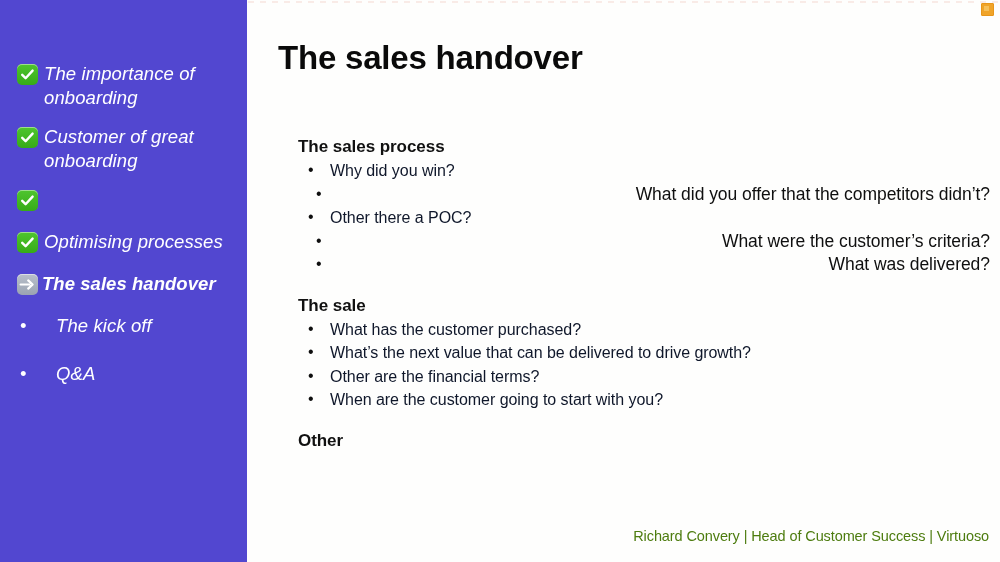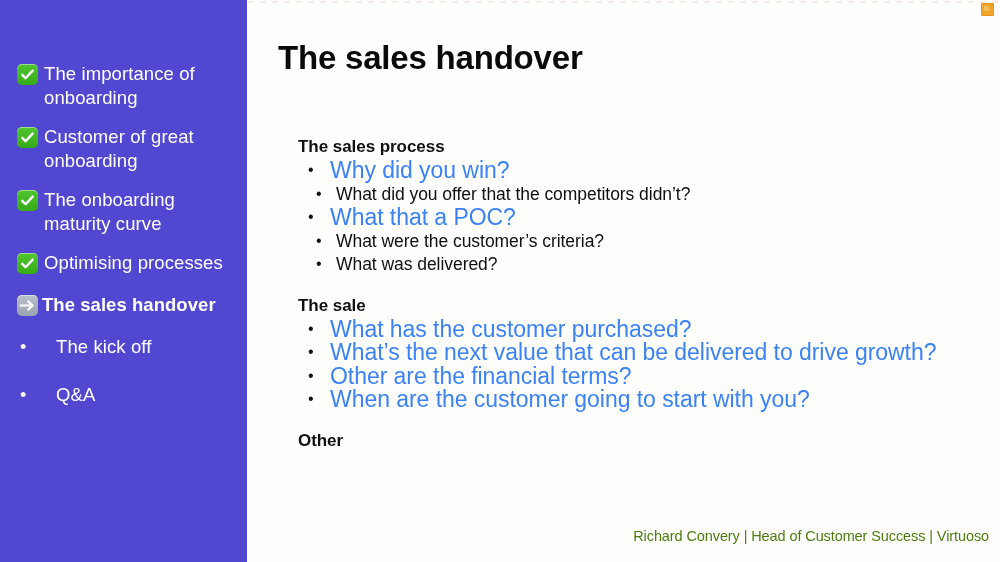--- a/index.html
+++ b/index.html
@@ -61,20 +61,21 @@
     top: 0;
     width: 247px;
     height: 562px;
     background: #5247d0;
   }
   .agenda {
     position: absolute;
     left: 0;
     top: 62px;
     width: 295px;
+    font-style: italic;
   }
   .agenda-item {
     position: relative;
     display: flex;
     align-items: flex-start;
     padding-left: 17px;
     padding-right: 6px;
     margin-bottom: 16px;
     min-height: 26px;
   }
@@ -178,38 +179,39 @@
     margin-bottom: 1px;
   }
   ul.bullets {
     list-style: none;
     margin: 0;
     padding: 0;
   }
   ul.bullets li.lvl1 {
     position: relative;
     padding-left: 32px;
-    font-size: 23px;
+    font-size: 16px;
     line-height: 23.5px;
-    color: #3b82f6;
+    color: #0f172a;
     letter-spacing: -0.05px;
   }
   ul.bullets li.lvl1 > .btxt { display: block; }
   ul.bullets li.lvl1::before {
     content: "\2022";
     position: absolute;
     left: 10px;
     top: -1px;
     font-size: 16px;
     color: #0f0f0f;
   }
   ul.sub {
     list-style: none;
     margin: 0;
     padding: 0;
+    text-align: right;
   }
   ul.sub li.lvl2 {
     position: relative;
     padding-left: 38px;
     font-size: 17.5px;
     line-height: 23.5px;
     color: #0f0f0f;
     letter-spacing: -0.05px;
   }
   ul.sub li.lvl2::before {
@@ -258,22 +260,20 @@
           </div>
           <div class="label">Customer of great
 onboarding</div>
         </div>
         <div class="agenda-item">
           <div class="emoji-icon check">
             <svg width="17" height="17" viewBox="0 0 17 17">
               <path d="M3.2 8.8 L6.6 12.2 L13.6 4.6" fill="none" stroke="#ffffff" stroke-width="2.4" stroke-linecap="round" stroke-linejoin="round"></path>
             </svg>
           </div>
-          <div class="label">The onboarding
-maturity curve</div>
         </div>
         <div class="agenda-item">
           <div class="emoji-icon check">
             <svg width="17" height="17" viewBox="0 0 17 17">
               <path d="M3.2 8.8 L6.6 12.2 L13.6 4.6" fill="none" stroke="#ffffff" stroke-width="2.4" stroke-linecap="round" stroke-linejoin="round"></path>
             </svg>
           </div>
           <div class="label">Optimising processes</div>
         </div>
         <div class="agenda-item current">
@@ -303,21 +303,21 @@
         <div class="block">
           <div class="block-heading">The sales process</div>
           <ul class="bullets">
             <li class="lvl1">
               <span class="btxt">Why did you win?</span>
             </li>
             <ul class="sub">
               <li class="lvl2">What did you offer that the competitors didn’t?</li>
             </ul>
             <li class="lvl1">
-              <span class="btxt">What that a POC?</span>
+              <span class="btxt">Other there a POC?</span>
             </li>
             <ul class="sub">
               <li class="lvl2">What were the customer’s criteria?</li>
               <li class="lvl2">What was delivered?</li>
             </ul>
           </ul>
         </div>
         <div class="block">
           <div class="block-heading">The sale</div>
           <ul class="bullets">

